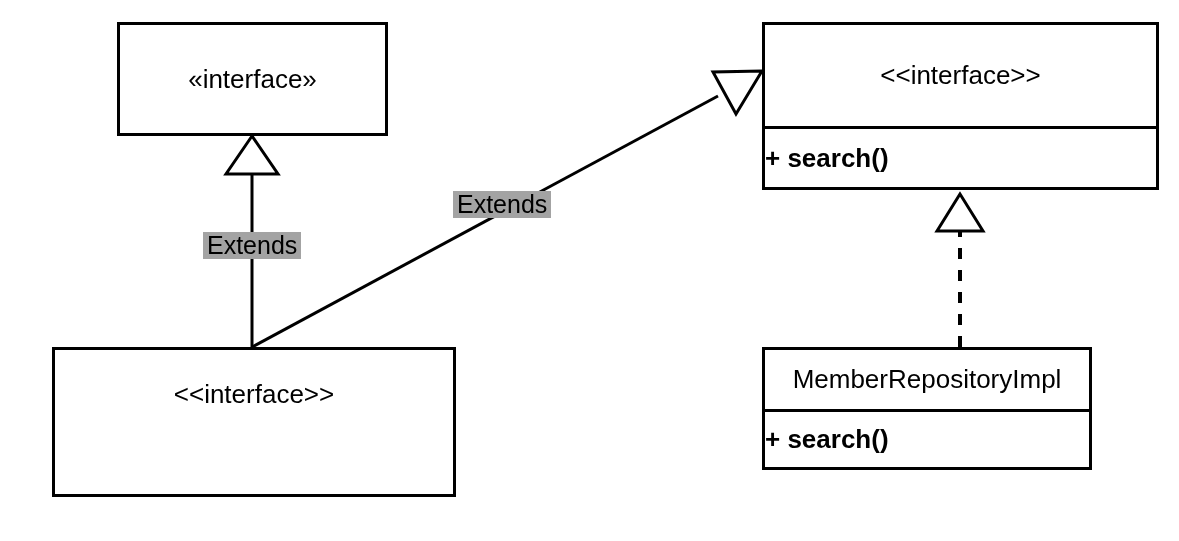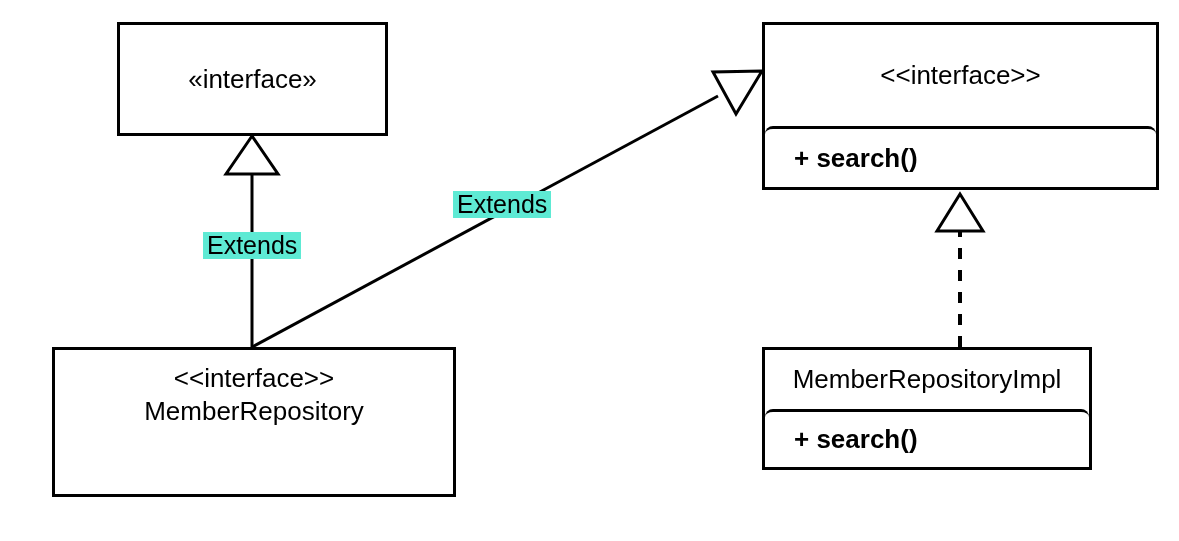--- a/index.html
+++ b/index.html
@@ -48,43 +48,42 @@
     line-height: 33px;
     padding: 0 6px;
     white-space: nowrap;
   }
   .compartment-members {
     box-sizing: border-box;
     border-top: 3px solid #000000;
     display: flex;
     flex-direction: column;
     justify-content: center;
-    padding-left: 29px;
+    padding-left: 0;
     color: #000000;
     font-size: 26px;
     line-height: 32px;
     white-space: nowrap;
-    border-radius: 8px;
   }
   .member-row {
     text-align: left;
   }
   .member-row.bold {
     font-weight: bold;
   }
   .stereotype {
     display: block;
     text-align: right;
   }
   .class-name {
     display: block;
   }
   .edge-label {
     position: absolute;
-    background: #5eead4;
+    background: #a3a3a3;
     color: #000000;
     font-size: 25px;
     line-height: 25px;
     padding: 1px 4px;
     white-space: nowrap;
     z-index: 4;
   }
 </style>
 </head>
 <body>
@@ -111,21 +110,20 @@
 
   <div class="uml-class" style="left:117px; top:22px; width:271px; height:114px;">
     <div class="compartment-header" style="height:114px;">
       <span class="stereotype">«interface»</span>
     </div>
   </div>
 
   <div class="uml-class" style="left:52px; top:347px; width:404px; height:150px;">
     <div class="compartment-header" style="height:89px;">
       <span class="stereotype">&lt;&lt;interface&gt;&gt;</span>
-      <span class="class-name">MemberRepository</span>
     </div>
   </div>
 
   <div class="uml-class" style="left:762px; top:22px; width:397px; height:168px;">
     <div class="compartment-header" style="height:105px;">
       <span class="stereotype">&lt;&lt;interface&gt;&gt;</span>
     </div>
     <div class="compartment-members" style="height:63px;">
       <div class="member-row bold">+ search()</div>
     </div>

